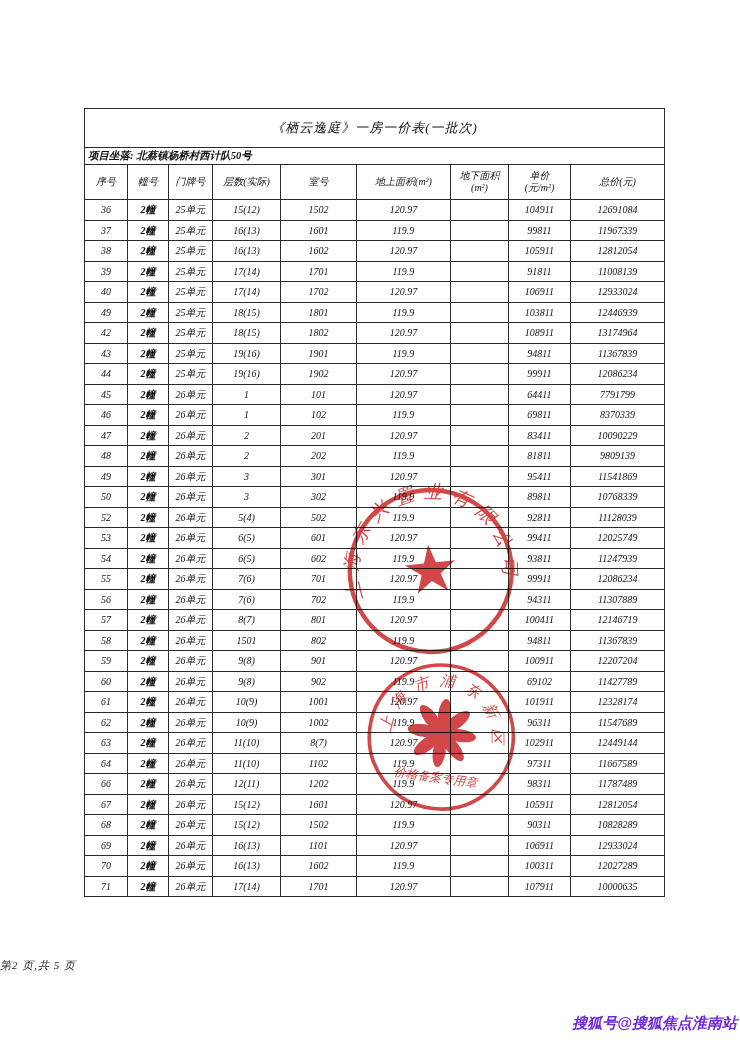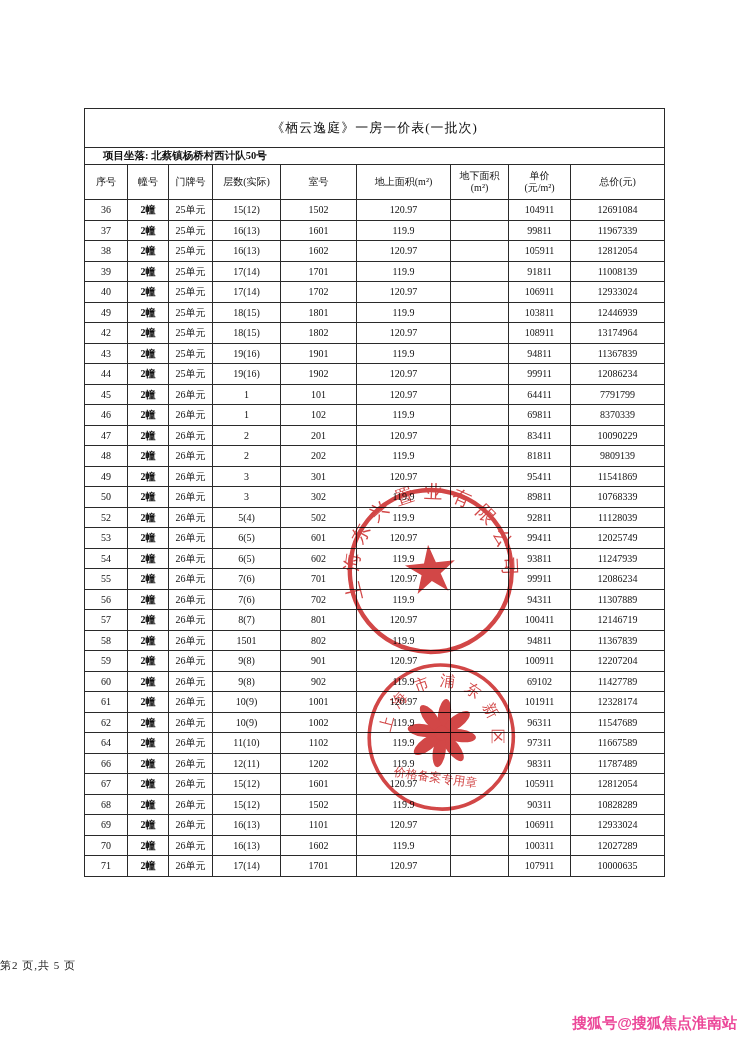--- a/index.html
+++ b/index.html
@@ -1,30 +1,30 @@
 <!DOCTYPE html>
 <html><head>
 <meta charset="utf-8">
 <style>
   html,body{margin:0;padding:0;background:#ffffff;}
   #page{position:relative;width:740px;height:1047px;background:#ffffff;overflow:hidden;
-        font-family:"Liberation Serif","DejaVu Serif",serif;color:#111;}
+        font-family:"Liberation Serif","DejaVu Serif",serif;color:#111;font-style:italic;}
   #sheet{position:absolute;left:84px;top:108px;width:580px;}
   table{border-collapse:collapse;width:580px;table-layout:fixed;}
   td,th{border:1px solid #2a2a2a;text-align:center;vertical-align:middle;
         font-size:10px;padding:0;height:19.5px;line-height:1.1;color:#111;
         overflow:hidden;}
   tr.title-row td{height:38px;font-size:13px;letter-spacing:1px;font-weight:400;}
-  tr.location-row td{height:16px;text-align:left;font-size:10.5px;font-weight:700;padding-left:18px;}
+  tr.location-row td{height:16px;text-align:left;font-size:10.5px;font-weight:700;padding-left:3px;}
   tr.header-row th{height:34px;font-weight:400;white-space:pre-line;line-height:1.25;}
   td.bold{font-weight:700;}
   #footer{position:absolute;left:0;top:958px;width:740px;
           font-size:11px;color:#222;letter-spacing:1px;}
   #watermark{position:absolute;right:3px;top:1014px;font-size:15px;font-weight:600;
-             color:#ec4899;font-family:"Liberation Sans","DejaVu Sans",sans-serif;}
+             color:#6d28d9;font-family:"Liberation Sans","DejaVu Sans",sans-serif;}
   .stamp{position:absolute;pointer-events:none;mix-blend-mode:multiply;opacity:.82;}
   #stamp1{left:343px;top:483px;transform:rotate(-6deg);}
   #stamp2{left:361px;top:657px;transform:rotate(8deg);}
   .stamp svg text{fill:#c81e1e;font-family:"Liberation Serif","DejaVu Serif",serif;}
 </style>
 </head>
 <body>
 
 <div id="page">
 
@@ -341,20 +341,31 @@
             <td class="bold">2幢</td>
             <td>26单元</td>
             <td>10(9)</td>
             <td>1002</td>
             <td>119.9</td>
             <td></td>
             <td>96311</td>
             <td>11547689</td>
           </tr>
           <tr>
+            <td>63</td>
+            <td class="bold">2幢</td>
+            <td>26单元</td>
+            <td>11(10)</td>
+            <td>8(7)</td>
+            <td>120.97</td>
+            <td></td>
+            <td>102911</td>
+            <td>12449144</td>
+          </tr>
+          <tr>
             <td>64</td>
             <td class="bold">2幢</td>
             <td>26单元</td>
             <td>11(10)</td>
             <td>1102</td>
             <td>119.9</td>
             <td></td>
             <td>97311</td>
             <td>11667589</td>
           </tr>

